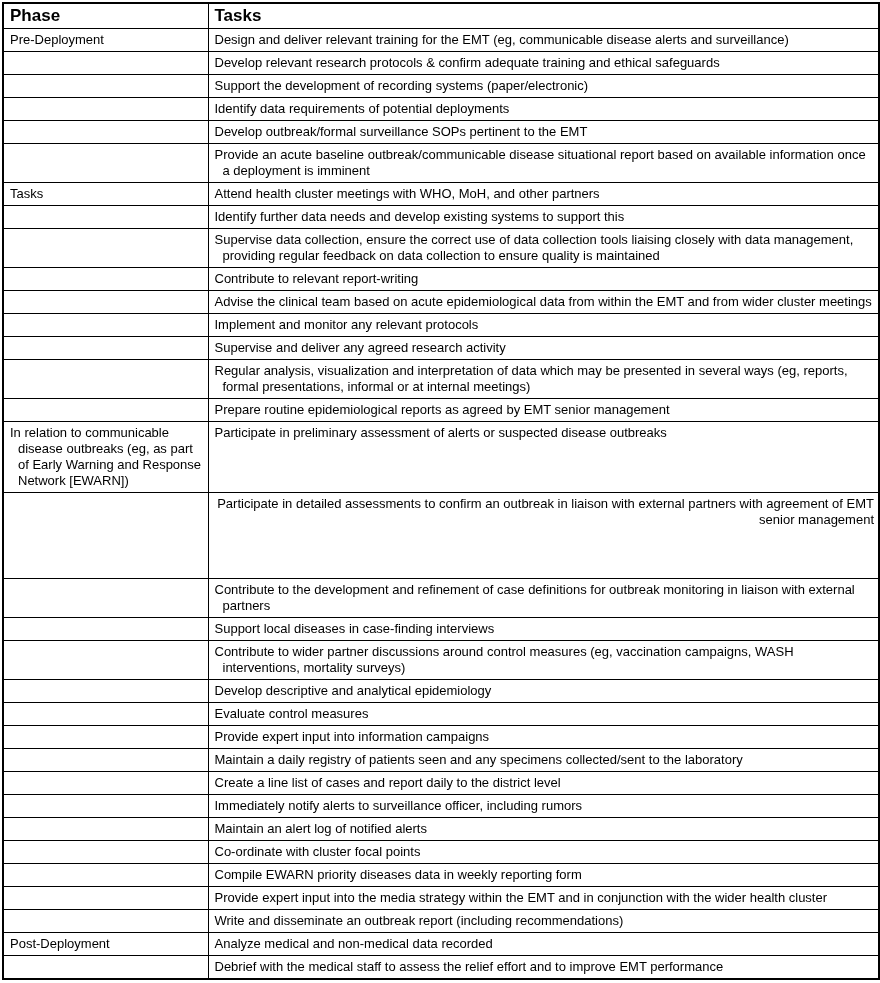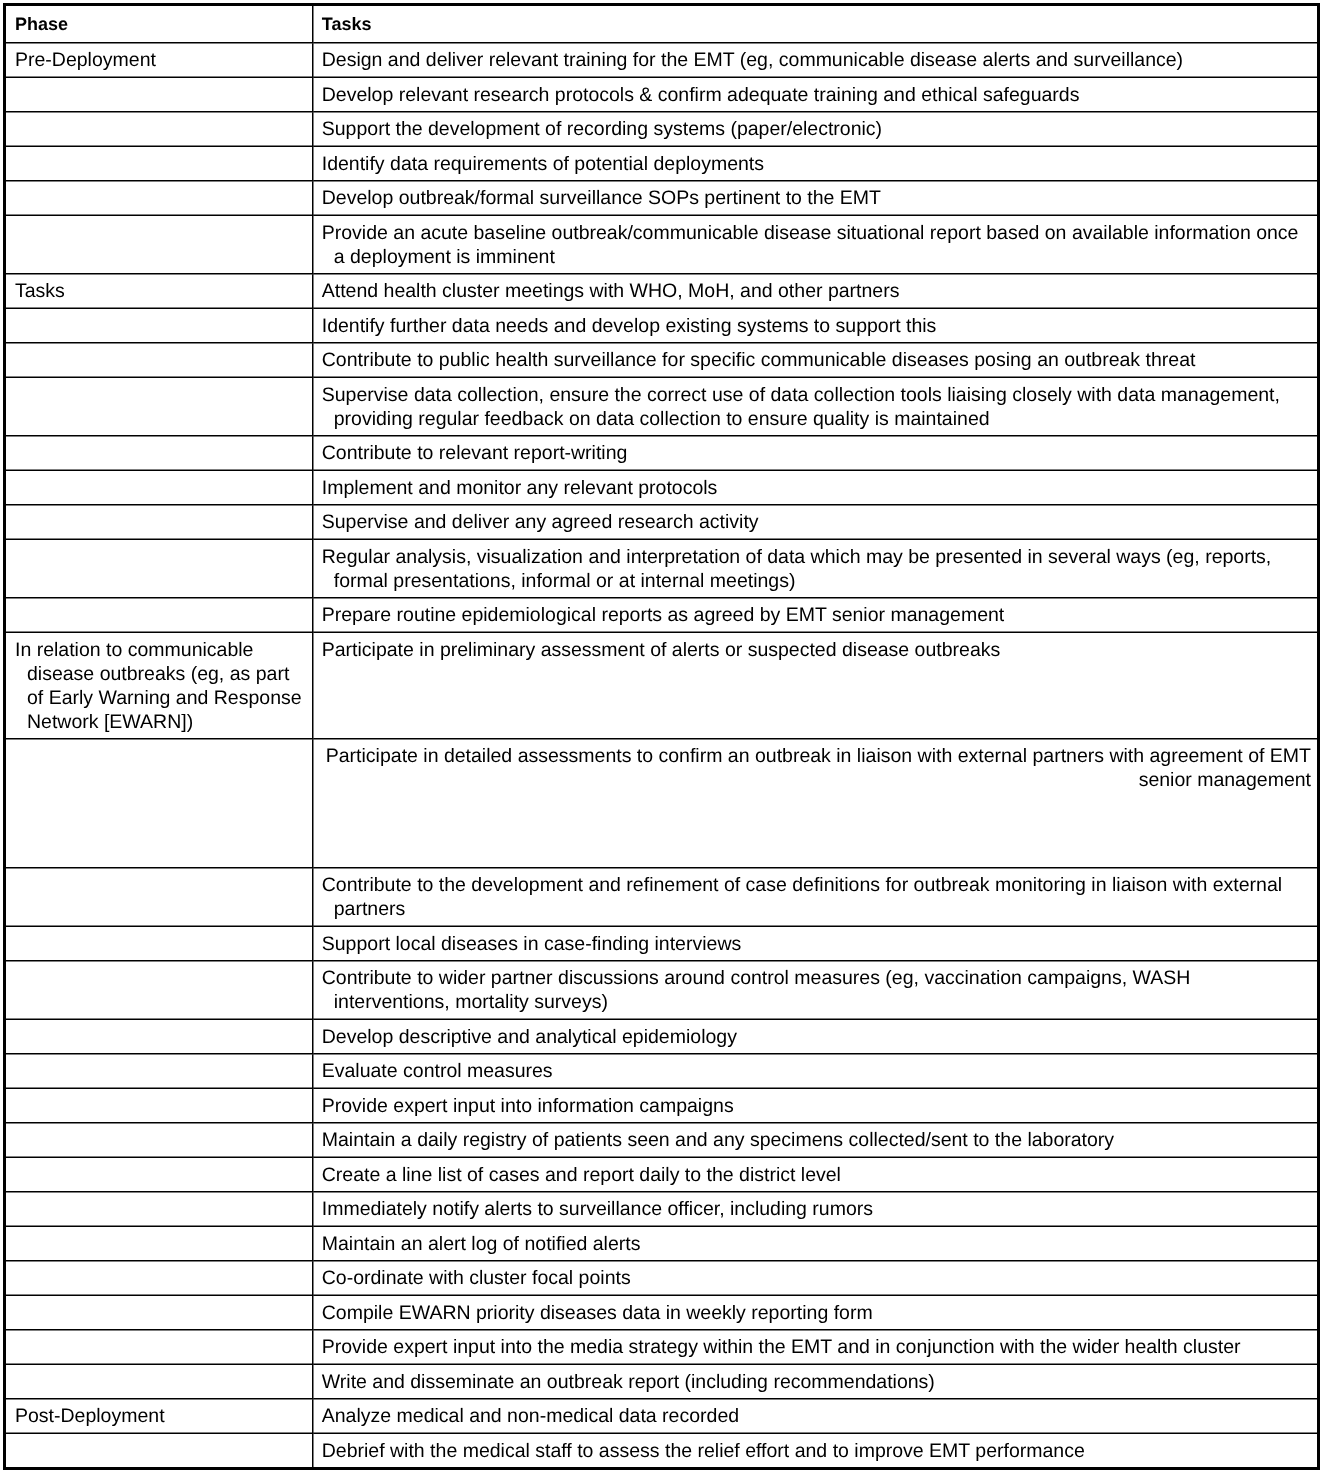--- a/index.html
+++ b/index.html
@@ -26,21 +26,21 @@
   th, td {
     border: 1px solid #000000;
     vertical-align: top;
     text-align: left;
     font-size: 13px;
     line-height: 16px;
     padding: 3px 4px 3px 6px;
   }
   th {
     font-weight: bold;
-    font-size: 12px;
+    font-size: 17px;
     padding-top: 4px;
     padding-bottom: 4px;
   }
   
   .cell-text {
     display: block;
     padding-left: 8px;
     text-indent: -8px;
   }
   td:empty { height: 21px; }
@@ -128,47 +128,47 @@
 
   <tr>
     <td>
       <span class="cell-text"></span>
     </td>
     <td>
       <span class="cell-text">Identify further data needs and develop existing systems to support this</span>
     </td>
   </tr>
 
-  <tr>
-    <td>
-      <span class="cell-text"></span>
-    </td>
-    <td>
-      <span class="cell-text">Contribute to public health surveillance for specific communicable diseases posing an outbreak threat</span>
-    </td>
-  </tr>
 
   <tr>
     <td>
       <span class="cell-text"></span>
     </td>
     <td>
       <span class="cell-text">Supervise data collection, ensure the correct use of data collection tools liaising closely with data management, providing regular feedback on data collection to ensure quality is maintained</span>
     </td>
   </tr>
 
   <tr>
     <td>
       <span class="cell-text"></span>
     </td>
     <td>
       <span class="cell-text">Contribute to relevant report-writing</span>
     </td>
   </tr>
 
+  <tr>
+    <td>
+      <span class="cell-text"></span>
+    </td>
+    <td>
+      <span class="cell-text">Advise the clinical team based on acute epidemiological data from within the EMT and from wider cluster meetings</span>
+    </td>
+  </tr>
 
   <tr>
     <td>
       <span class="cell-text"></span>
     </td>
     <td>
       <span class="cell-text">Implement and monitor any relevant protocols</span>
     </td>
   </tr>
 

